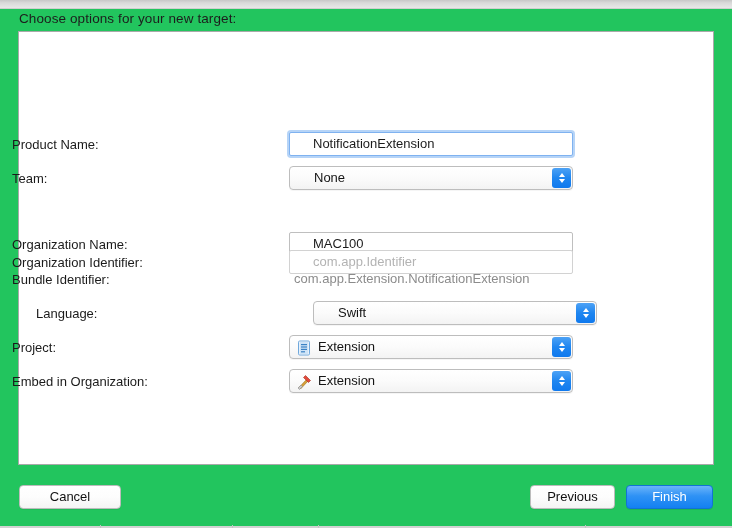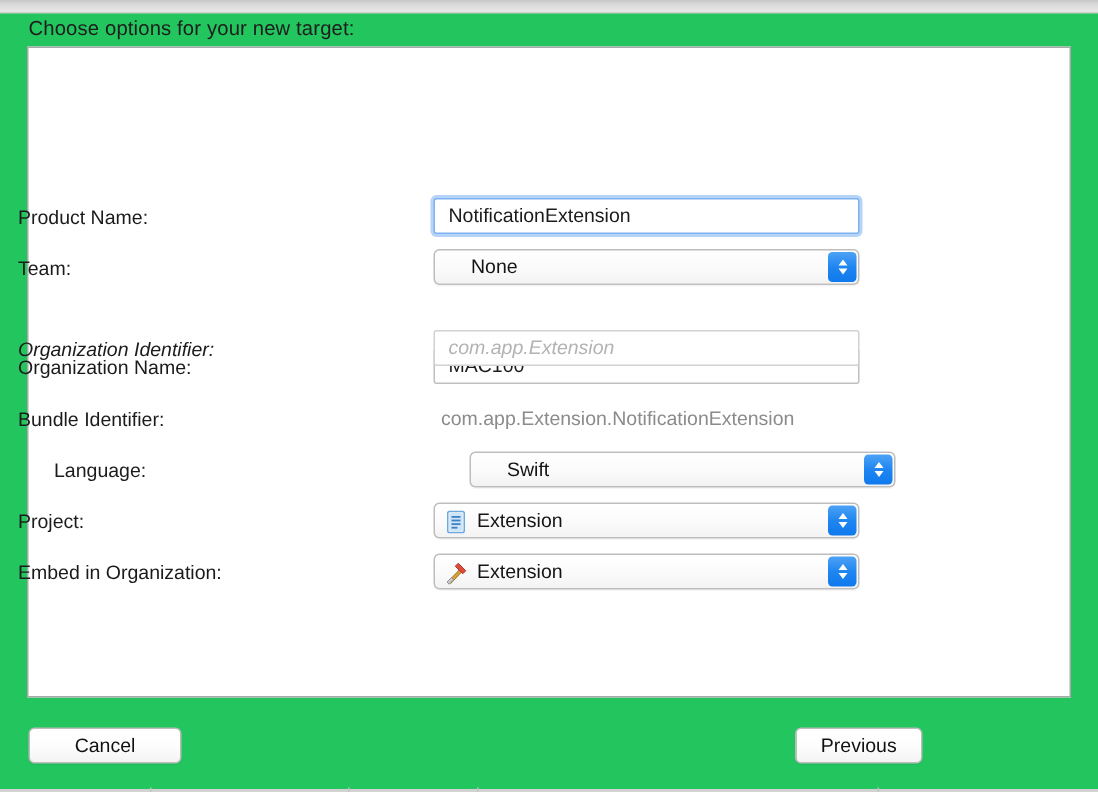--- a/index.html
+++ b/index.html
@@ -70,21 +70,21 @@
   .textfield {
     position: relative;
     width: 284px;
     height: 24px;
     background: #ffffff;
     border: 1px solid #bfbfbf;
     border-radius: 2px;
     font-size: 13px;
     color: #1b1b1b;
     line-height: 22px;
-    padding: 0 9px;
+    padding: 0 23px;
     white-space: nowrap;
     overflow: hidden;
   }
   .textfield.focused {
     border: 1px solid #7fb2f0;
     box-shadow: 0 0 0 2px rgba(122,177,240,0.55);
     border-radius: 2px;
   }
   .textfield.placeholder {
     color: #b3b3b3;
@@ -209,26 +209,26 @@
           </div>
         </div>
         <div class="row" style="top: 167.6px; width: 696px; margin-top: 32px;">
           <div class="row-label-wrap">
             <div class="row-label">Organization Name:</div>
           </div>
           <div class="field-area">
             <div class="textfield" placeholder="">MAC100</div>
           </div>
         </div>
-        <div class="row" style="top: 188px; width: 696px; font-style: italic;">
+        <div class="row" style="top: 218px; width: 696px;">
           <div class="row-label-wrap">
             <div class="row-label">Organization Identifier:</div>
           </div>
           <div class="field-area">
-            <div class="textfield placeholder" placeholder="com.app.Extension">com.app.Extension</div>
+            <div class="textfield placeholder" placeholder="com.app.Extension">com.app.Identifier</div>
           </div>
         </div>
         <div class="row" style="top: 235.2px; width: 696px;">
           <div class="row-label-wrap">
             <div class="row-label">Bundle Identifier:</div>
           </div>
           <div class="field-area">
             <div class="static-value">com.app.Extension.NotificationExtension</div>
           </div>
         </div>
@@ -276,19 +276,20 @@
               </div></div>
           </div>
         </div>
       </div>
   </div>
 
   <div class="btn btn-default" id="cancel-btn" style="left:19px; top:485px; width:102px;">Cancel</div>
 
   <div class="btn btn-default" id="previous-btn" style="left:530px; top:485px; width:85px;">Previous</div>
 
+  <div class="btn btn-primary" id="finish-btn" style="left:626px; top:485px; width:87px;">Finish</div>
 
   <div id="bottom-edge"></div>
   <div class="tick" style="left:100px;"></div>
   <div class="tick" style="left:232px;"></div>
   <div class="tick" style="left:318px;"></div>
   <div class="tick" style="left:585px;"></div>
 </div>
 
 </body></html>

